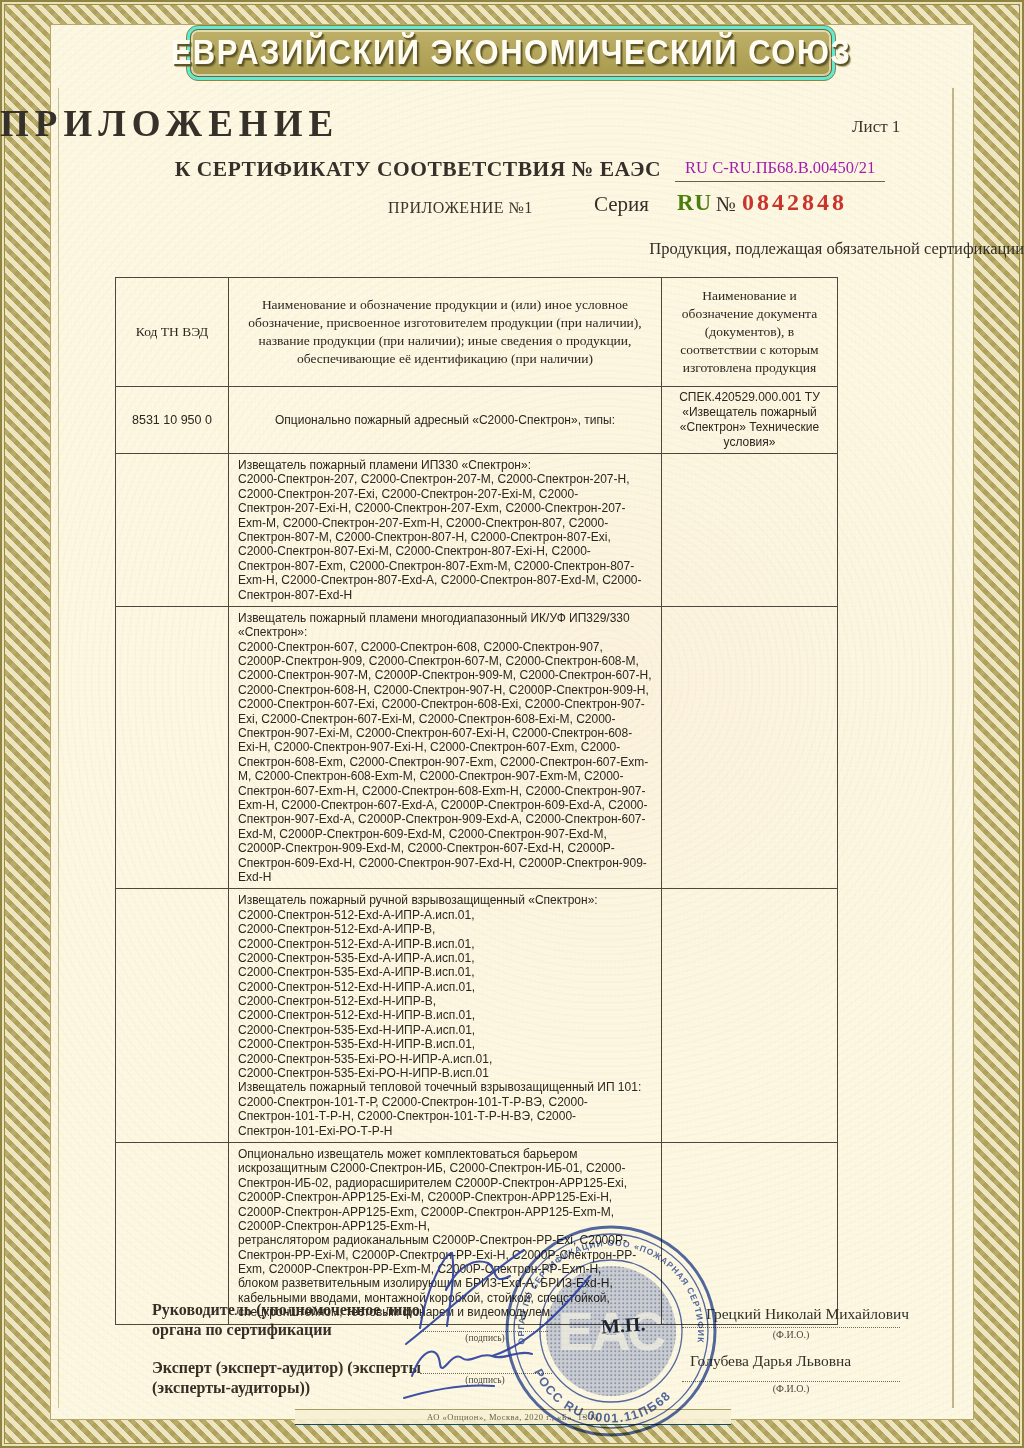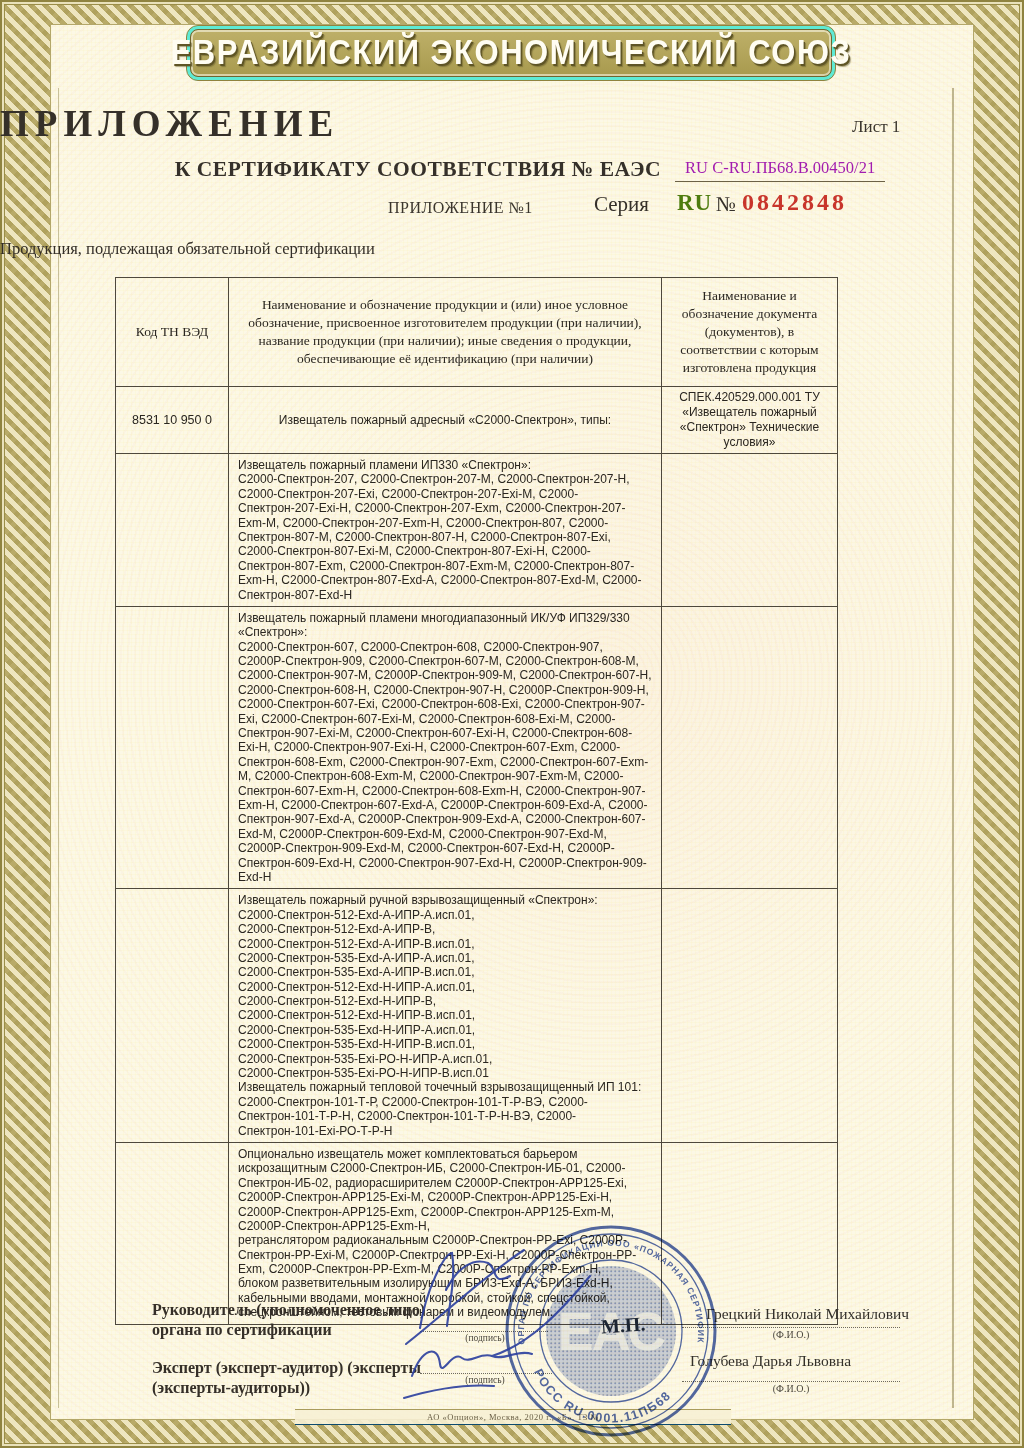--- a/index.html
+++ b/index.html
@@ -58,21 +58,21 @@
   .sheet{position:absolute;left:852px;top:117px;font-size:17px;color:#3a352d;}
   .cert-line{position:absolute;left:150px;top:157px;width:760px;display:flex;align-items:flex-end;justify-content:center;gap:14px;}
   .cert-label{font-size:21.5px;font-weight:700;letter-spacing:.5px;color:#35302a;white-space:nowrap;}
   .cert-number{font-size:16.5px;color:#a21caf;border-bottom:1px solid #6b6147;padding:0 10px 3px;white-space:nowrap;}
   .annex-label{position:absolute;left:388px;top:199px;font-size:16px;letter-spacing:.5px;color:#3a352d;}
   .series-label{position:absolute;left:594px;top:192px;font-size:21px;color:#35302a;}
   .series-value{position:absolute;left:659px;top:190px;font-size:23px;font-weight:700;color:#4d7c0f;letter-spacing:1px;margin-left:18px;}
   .number-sign{position:absolute;left:716px;top:192px;font-size:21px;color:#35302a;}
   .form-number{position:absolute;left:742px;top:189px;font-size:24px;font-weight:700;color:#c8352c;letter-spacing:3px;font-family:"Liberation Serif",serif;}
 
-  .section-title{position:absolute;left:0;width:1024px;top:239px;text-align:left;font-size:16.5px;color:#332e27;}
+  .section-title{position:absolute;left:0;width:1024px;top:239px;text-align:right;font-size:16.5px;color:#332e27;}
 
   
   .tablewrap{position:absolute;left:115px;top:277px;width:722px;}
   table{border-collapse:collapse;width:722px;table-layout:fixed;}
   col.c1{width:113px;} col.c2{width:433px;} col.c3{width:176px;}
   th,td{border:1px solid #4e483c;vertical-align:middle;}
   thead th{
     font-family:"Liberation Serif","DejaVu Serif",serif;font-weight:400;
     font-size:13.5px;line-height:1.32;text-align:center;padding:6px 8px;height:96px;color:#2b2721;
   }
@@ -156,21 +156,21 @@
       <tr>
         <th>Код ТН ВЭД</th>
         <th>Наименование и обозначение продукции и (или) иное условное обозначение, присвоенное изготовителем продукции (при наличии), название продукции (при наличии); иные сведения о продукции, обеспечивающие её идентификацию (при наличии)</th>
         <th>Наименование и обозначение документа (документов), в соответствии с которым изготовлена продукция</th>
       </tr>
     </thead>
     <tbody>
         <tr>
           <td class="cell-code">8531 10 950 0</td>
           <td class="cell-product" style="text-align: center;">
-            <div class="pline">Извещатель пожарный адресный «С2000-Спектрон», типы:</div>
+            <div class="pline">Опционально пожарный адресный «С2000-Спектрон», типы:</div>
           </td>
           <td class="cell-doc">СПЕК.420529.000.001 ТУ «Извещатель пожарный «Спектрон» Технические условия»</td>
         </tr>
         <tr>
           <td class="cell-code"></td>
           <td class="cell-product" style="text-align: left;">
             <div class="pline">Извещатель пожарный пламени ИП330 «Спектрон»:</div>
             <div class="pline">С2000-Спектрон-207, С2000-Спектрон-207-М, С2000-Спектрон-207-Н, С2000-Спектрон-207-Exi, С2000-Спектрон-207-Exi-М, С2000-Спектрон-207-Exi-Н, С2000-Спектрон-207-Exm, С2000-Спектрон-207-Exm-М, С2000-Спектрон-207-Exm-Н, С2000-Спектрон-807, С2000-Спектрон-807-М, С2000-Спектрон-807-Н, С2000-Спектрон-807-Exi, С2000-Спектрон-807-Exi-М, С2000-Спектрон-807-Exi-Н, С2000-Спектрон-807-Exm, С2000-Спектрон-807-Exm-М, С2000-Спектрон-807-Exm-Н, С2000-Спектрон-807-Exd-А, С2000-Спектрон-807-Exd-М, С2000-Спектрон-807-Exd-Н</div>
           </td>
           <td class="cell-doc"></td>

